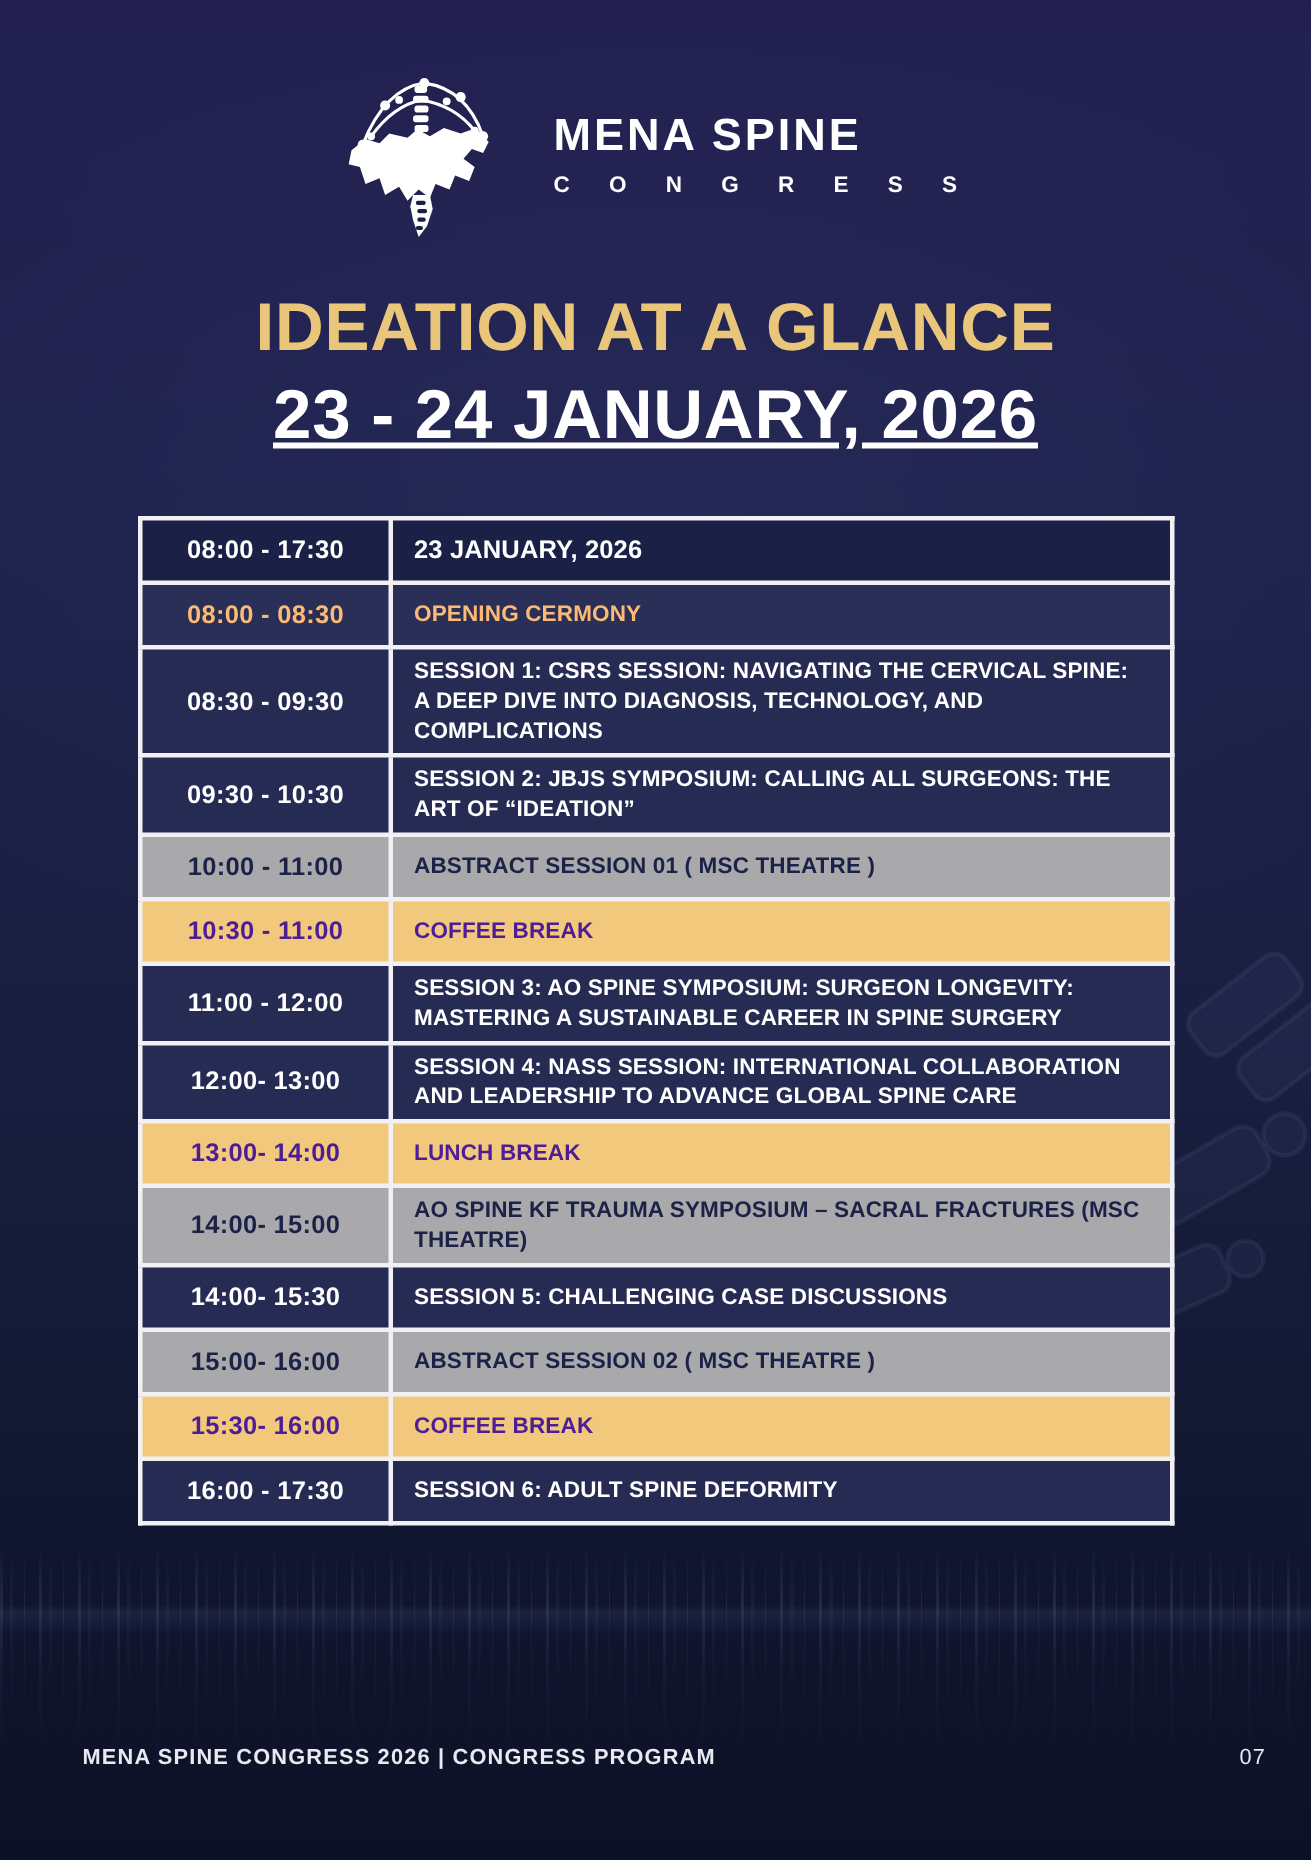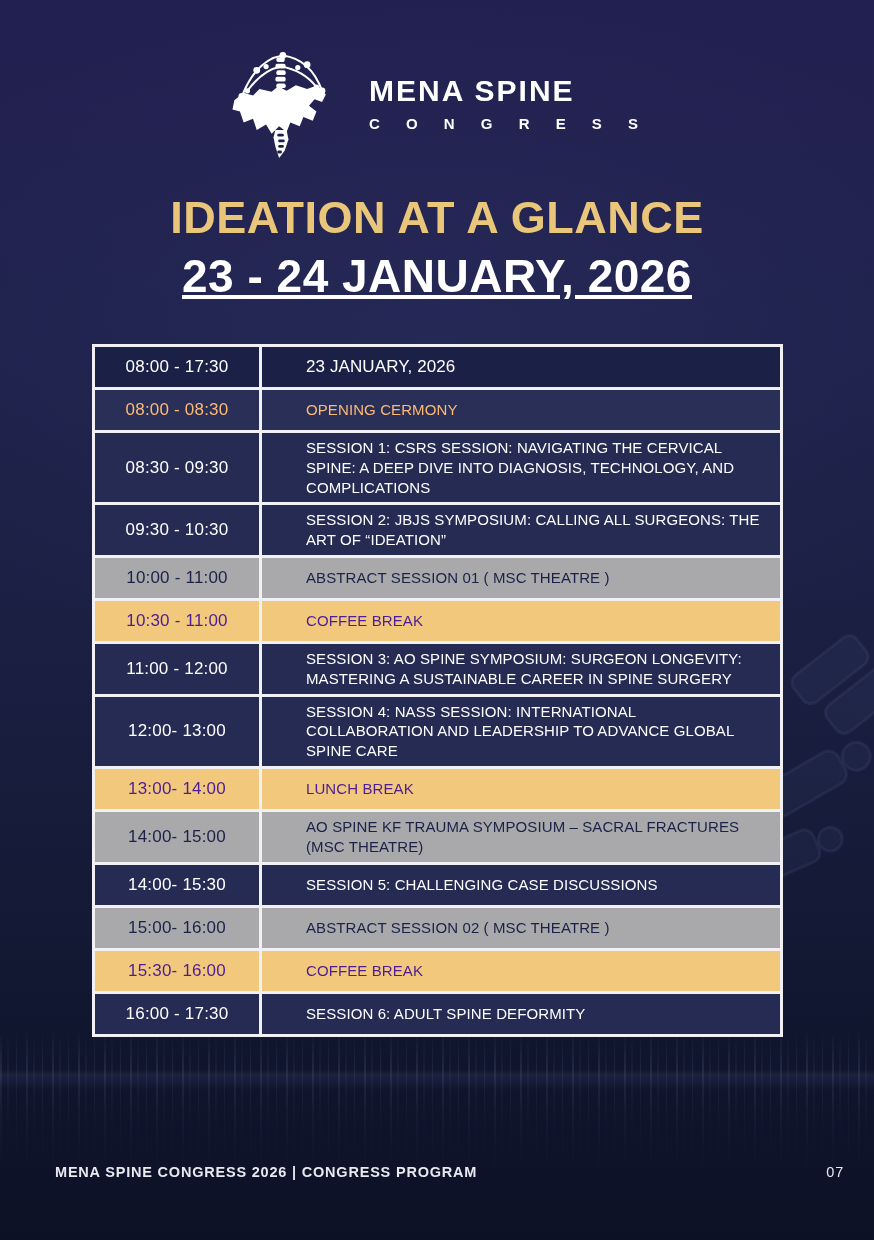--- a/index.html
+++ b/index.html
@@ -57,30 +57,30 @@
     text-decoration:underline;
   }
 
   
   table.schedule {
     position:absolute; left:92px; top:344px; width:691px;
     border-collapse:collapse; table-layout:fixed;
   }
   .schedule td {
     border:3px solid #f1f1f5;
-    font-weight:normal;
+    font-weight:bold;
     vertical-align:middle;
   }
   .schedule td.time-cell {
     width:167px; text-align:center; font-size:17px; letter-spacing:0.2px;
     height:43px; padding:2px 4px;
   }
   .schedule td.session-cell {
     font-size:15px; line-height:1.32; letter-spacing:0.1px;
-    padding:5px 14px 5px 44px;
+    padding:5px 14px 5px 14px;
   }
   tr[data-style="navy"]       { background:#252b53; color:#ffffff; }
   tr[data-style="navy-dark"]  { background:#1b2146; color:#ffffff; }
   tr[data-style="navy-light"] { background:#2a2f58; color:#fdba74; }
   tr[data-style="gold"]       { background:#f2c87c; color:#4c1d95; }
   tr[data-style="gray"]       { background:#a9a9ac; color:#1b2147; }
   tr[data-style="navy-dark"] td.session-cell { font-size:17px; }
 
   
   .footer {

